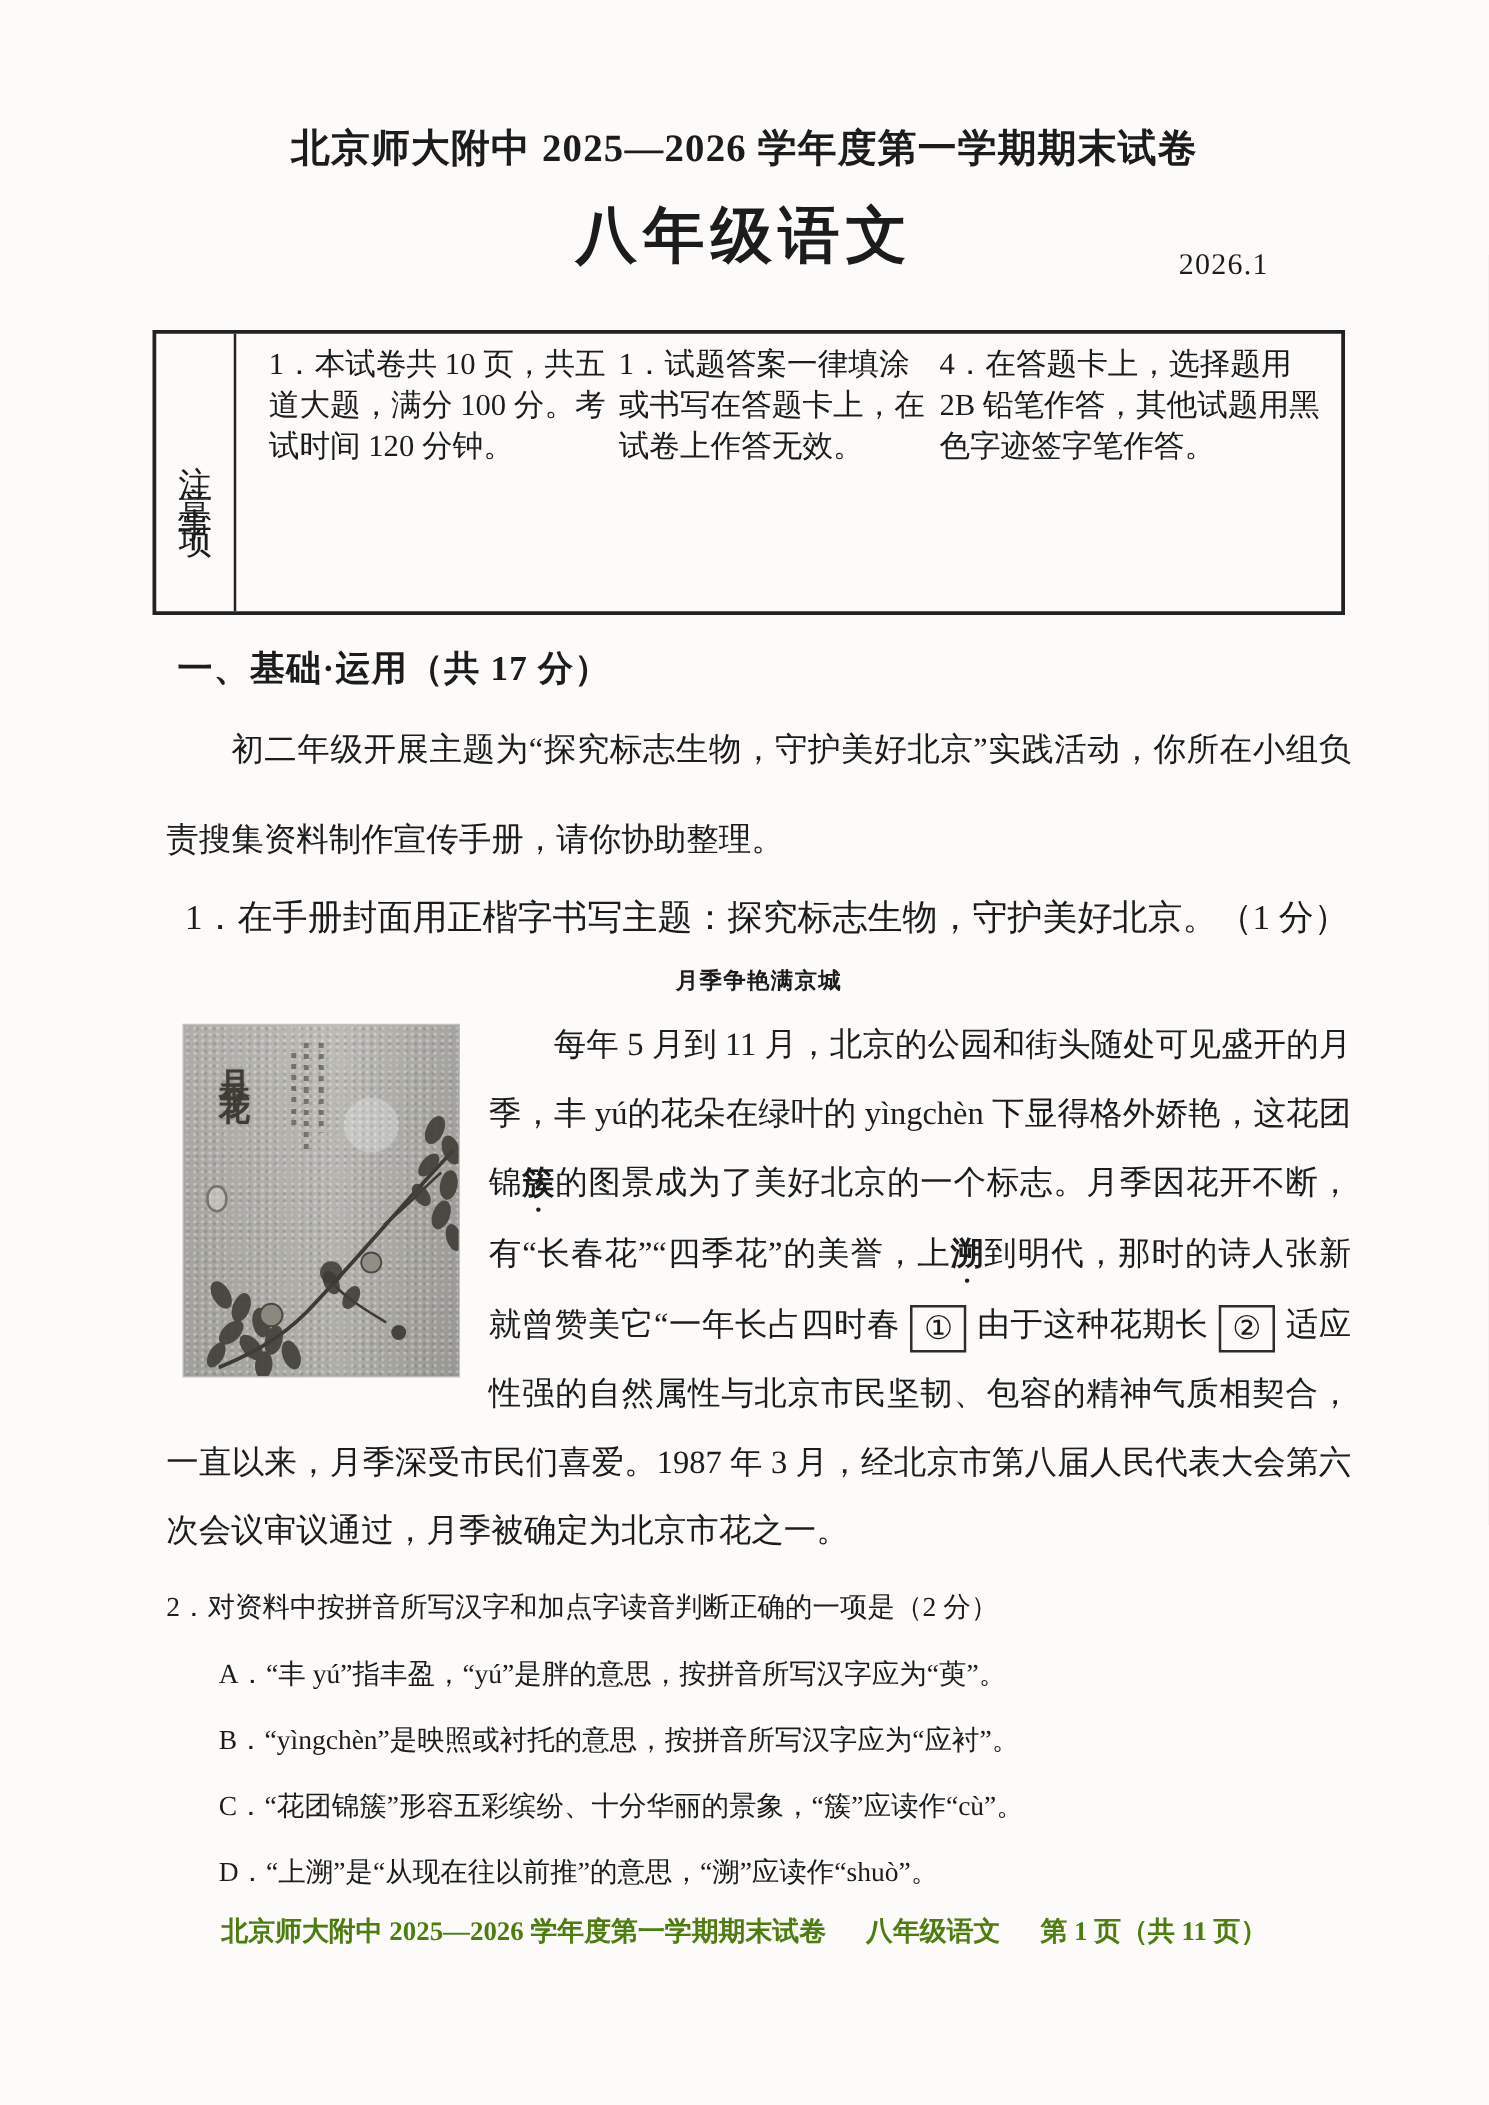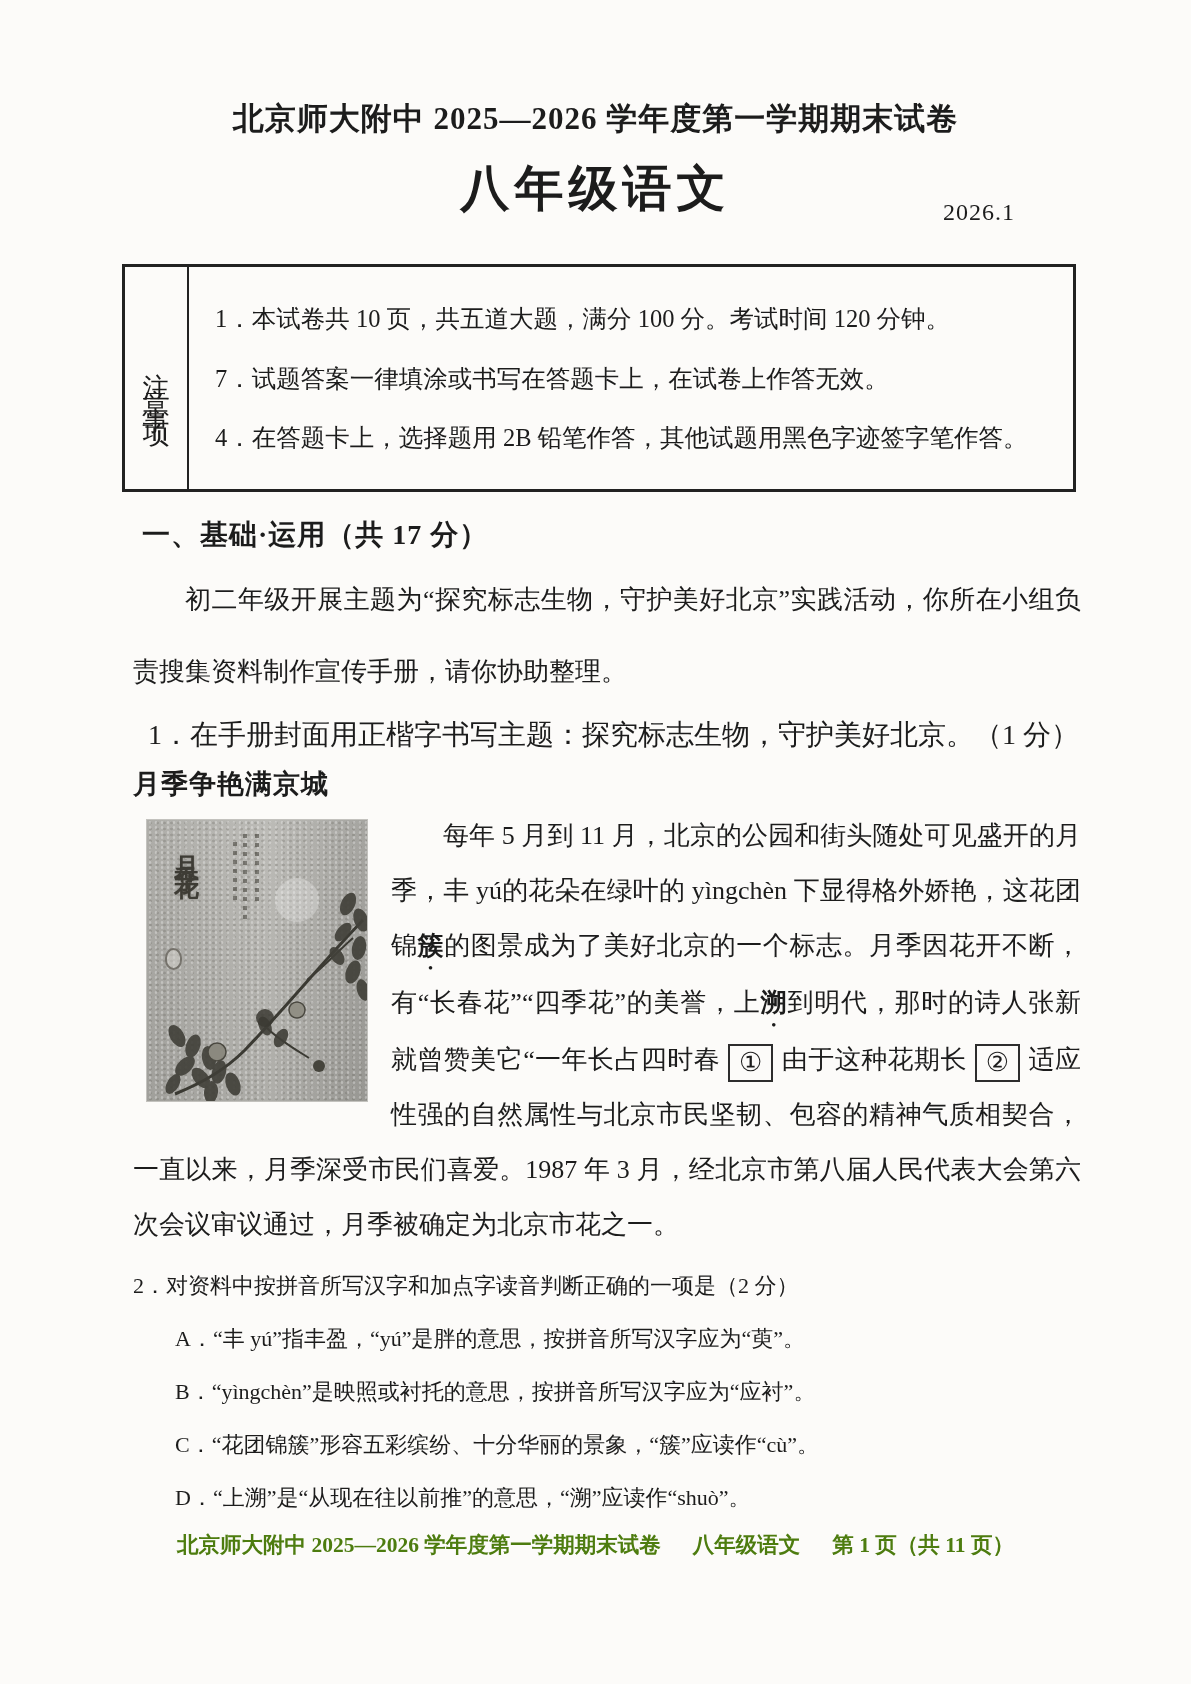--- a/index.html
+++ b/index.html
@@ -25,35 +25,35 @@
     width:954px; height:228px;
     border:3px solid #222; display:flex;
   }
   .notice-label {
     width:64px; border-right:2px solid #222;
     display:flex; align-items:center; justify-content:center;
     writing-mode:vertical-rl; text-orientation:upright;
     font-size:27px; letter-spacing:0.62em; padding-top:0.5em;
   }
   .notice-items {
-    flex:1; display:flex; flex-direction:column; justify-content:space-evenly;
+    flex:1; display:flex; flex-direction:row; justify-content:space-evenly;
     padding:8px 12px 8px 26px; font-size:24.5px; line-height:33px;
   }
 
   
   .sec-heading { margin:24px 0 0 142px; font-size:28px; font-weight:bold; letter-spacing:1px; }
   .intro {
     margin:10px 110px 0 133px; font-size:26px; line-height:72px;
     text-indent:2em; text-align:justify;
   }
   .q1 { margin:2px 104px 0 148px; font-size:28px; line-height:50px; }
 
   
   .passage { margin:0 110px 0 133px; font-size:26px; line-height:55px; }
-  .passage-title { text-align:left; font-weight:bold; font-size:27px; line-height:48px; letter-spacing:1px; }
+  .passage-title { text-align:center; font-weight:bold; font-size:18px; line-height:48px; letter-spacing:1px; }
   .passage-body { overflow:visible; }
   .passage-text { text-indent:2em; text-align:justify; }
   .em {
     font-weight:bold;
     -webkit-text-emphasis:filled dot; text-emphasis:filled dot;
     -webkit-text-emphasis-position:under right; text-emphasis-position:under right;
   }
   .numbox {
     display:inline-block; border:2px solid #2d2d2d; line-height:30px;
     padding:2px 9px; margin:0 8px; font-size:26px; vertical-align:-3px; text-indent:0;
@@ -113,21 +113,21 @@
 
   <div class="hdr-row">
     <span class="hdr-title">八年级语文</span>
     <span class="hdr-date">2026.1</span>
   </div>
 
   <div class="notice">
     <div class="notice-label">注意事项</div>
     <div class="notice-items" id="notice-items">
         <div>1．本试卷共 10 页，共五道大题，满分 100 分。考试时间 120 分钟。</div>
-        <div>7．试题答案一律填涂或书写在答题卡上，在试卷上作答无效。</div>
+        <div>1．试题答案一律填涂或书写在答题卡上，在试卷上作答无效。</div>
         <div>4．在答题卡上，选择题用 2B 铅笔作答，其他试题用黑色字迹签字笔作答。</div>
       </div>
   </div>
 
   <div class="sec-heading">一、基础·运用（共 17 分）</div>
 
   <p class="intro">初二年级开展主题为“探究标志生物，守护美好北京”实践活动，你所在小组负责搜集资料制作宣传手册，请你协助整理。</p>
 
   <p class="q1">1．在手册封面用正楷字书写主题：探究标志生物，守护美好北京。（1 分）</p>
 

